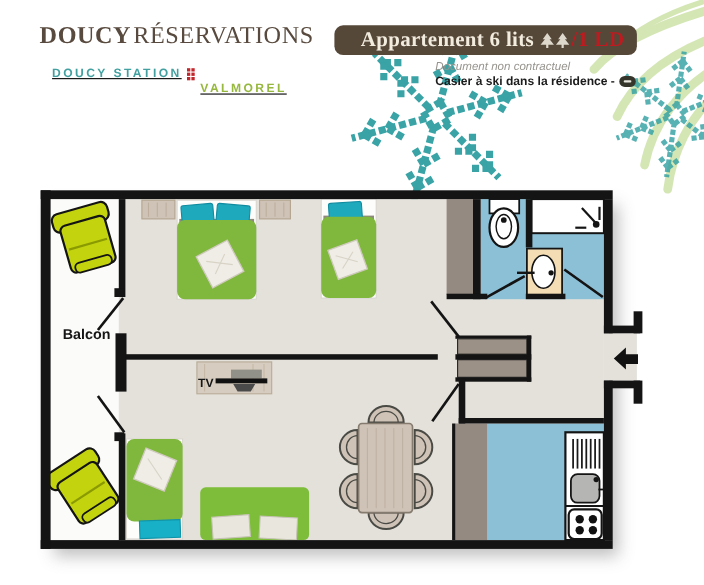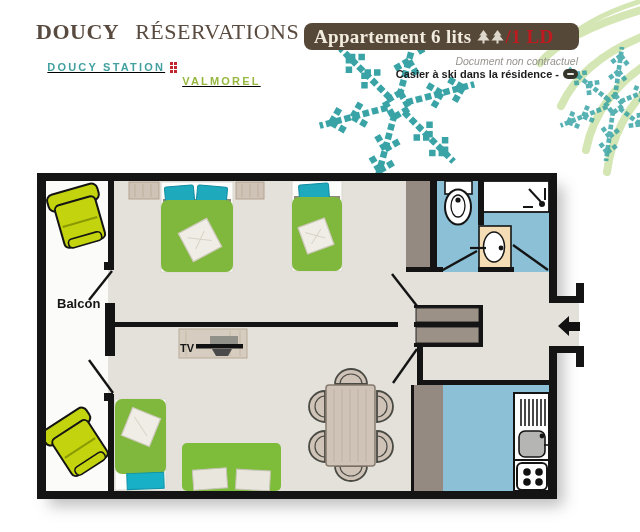--- a/index.html
+++ b/index.html
@@ -7,41 +7,41 @@
         font-family:"Liberation Sans",sans-serif;}
   svg{display:block;}
 
   
   .decor{position:absolute;left:0;top:0;z-index:1;}
 
   
   .logo{position:absolute;left:36px;top:19px;width:236px;text-align:center;z-index:3;}
   .logo-line1{font-family:"Liberation Serif",serif;font-size:22px;color:#584a3e;
               letter-spacing:.5px;white-space:nowrap;}
-  .logo-line1 .b{font-weight:700;margin-right:16px;}
+  .logo-line1 .b{font-weight:700;margin-right:2px;}
   .logo-line2{margin-top:2px;font-size:11px;font-weight:700;letter-spacing:2.2px;white-space:nowrap;
               display:flex;align-items:center;justify-content:center;gap:5px;text-decoration:underline;}
   .station{color:#43a0a0;}
   .resort{color:#97b83e;margin-top:28px;}
   .px-icon{display:inline-block;width:7px;height:11px;position:relative;}
   .px-icon i{position:absolute;left:0;top:0;width:3px;height:3px;background:#c0272d;
              box-shadow:4px 0 #c0272d,0 4px #c0272d,4px 4px #c0272d,0 8px #c0272d,4px 8px #c0272d;}
 
   
   .banner{position:absolute;left:304px;top:23px;width:275px;height:27px;background:#564839;
-          border-radius:8px;display:flex;align-items:center;padding-left:10px;box-sizing:border-box;
+          border-radius:8px;display:flex;align-items:center;padding-left:24px;box-sizing:border-box;
           z-index:3;}
   .banner-title{font-family:"Liberation Serif",serif;font-size:19px;font-weight:600;color:#f2ecdf;
                 letter-spacing:.3px;white-space:nowrap;}
   .banner-trees{display:flex;align-items:flex-end;margin:0 1px 0 6px;gap:1px;}
   .banner-cap{font-family:"Liberation Serif",serif;font-size:19px;font-weight:700;color:#bf1a1f;
               letter-spacing:.5px;white-space:nowrap;}
 
   
-  .notes{position:absolute;right:62px;top:55px;text-align:right;z-index:3;}
+  .notes{position:absolute;right:62px;top:55px;text-align:left;z-index:3;}
   .disclaimer{font-size:10.5px;font-style:italic;color:#97948e;}
   .ski-line{margin-top:1px;font-size:11px;font-weight:700;color:#1c1c1c;
             display:flex;align-items:center;justify-content:flex-end;gap:4px;}
   .ski-badge{display:inline-block;width:15px;height:10px;background:#35352b;border-radius:5px;
              position:relative;}
   .ski-badge i{position:absolute;left:4px;top:4px;width:7px;height:2px;background:#e8e8e0;border-radius:1px;}
 
   
   .plan-shadow{position:absolute;left:40px;top:176px;width:514px;height:320px;z-index:2;
                box-shadow:9px 10px 14px rgba(70,70,70,.35);}

